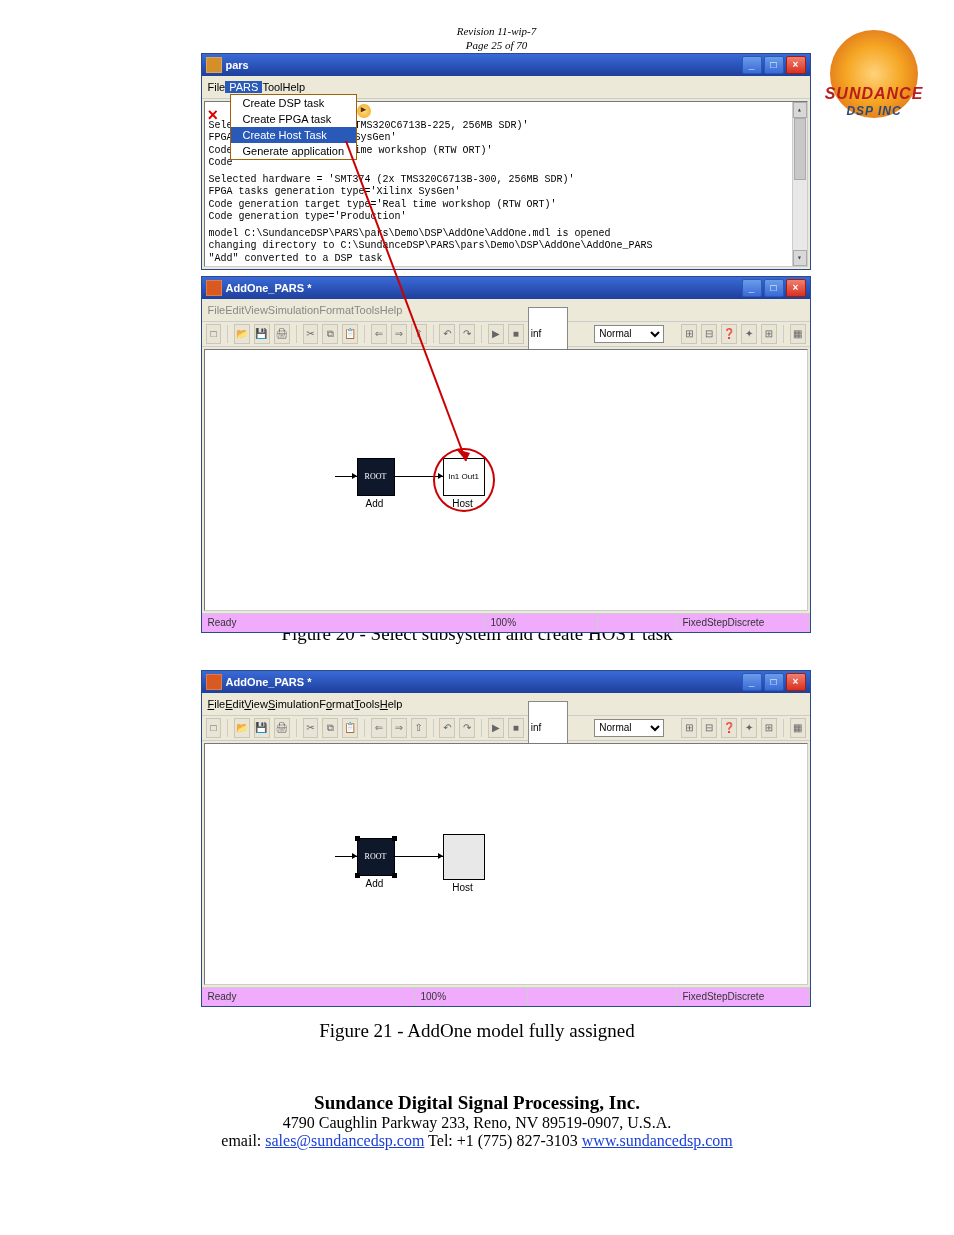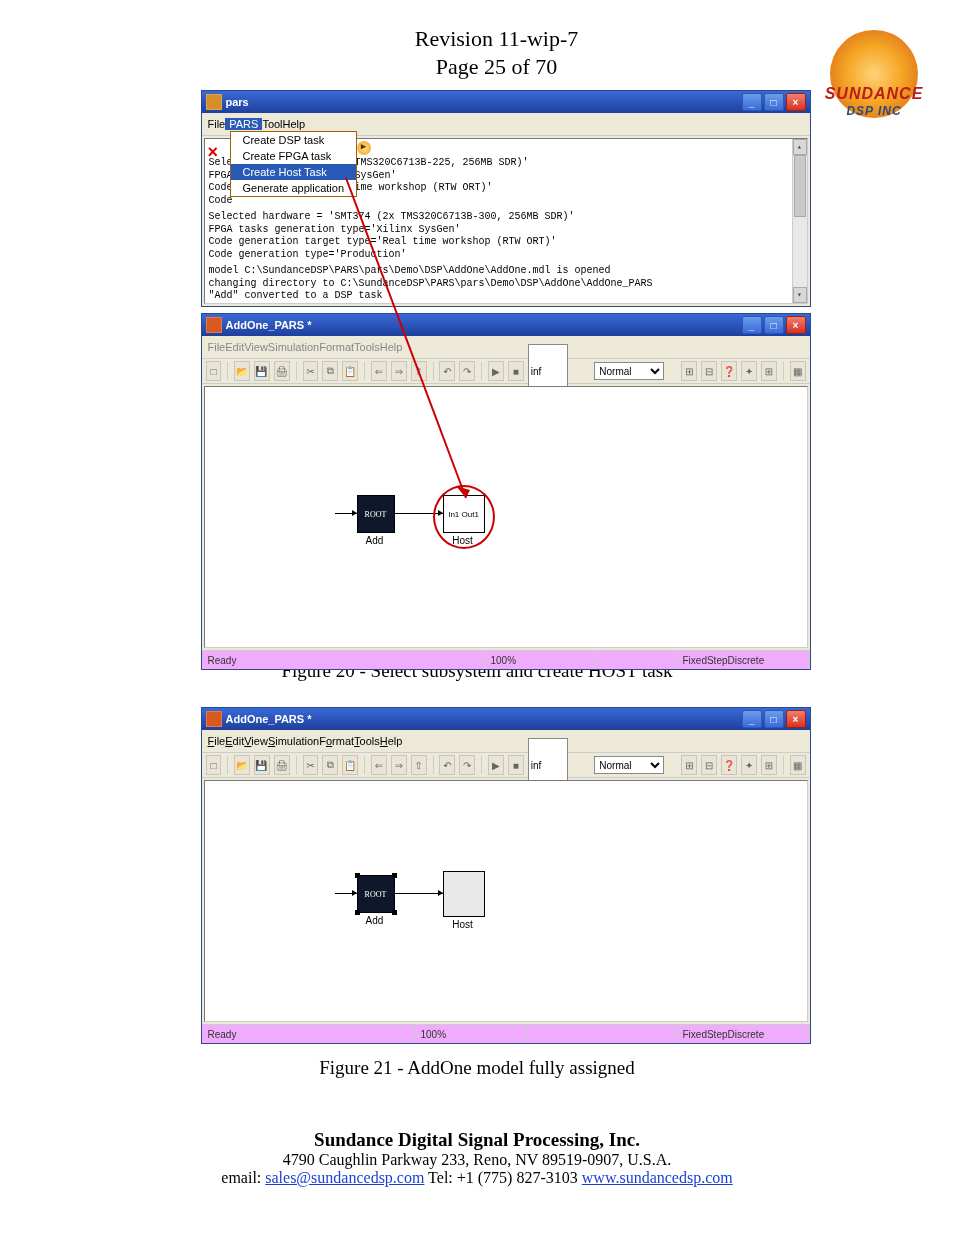--- a/index.html
+++ b/index.html
@@ -9,21 +9,22 @@
     width: 954px;
     color: #000;
   }
   .page {
     position: relative;
     width: 954px;
     padding: 25px 0 40px 0;
   }
   .header-lines {
     text-align: center;
-    font-size: 22px;
+    font-style: italic;
+    font-size: 11px;
     line-height: 1.25;
     padding-left: 39px;
   }
   .logo {
     position: absolute;
     right: 20px;
     top: 30px;
     width: 120px;
     height: 110px;
     text-align: center;
@@ -208,21 +209,21 @@
   .red-arrow {
     position:absolute;pointer-events:none;z-index:20;
   }
   .ellipse {
     position:absolute;border:2px solid #c00;border-radius:50%;pointer-events:none;z-index:20;
   }
   .handles .h {
     position:absolute;width:5px;height:5px;background:#000;
   }
 
-  .fig-wrap { position:relative; width:553px; margin:10px auto 0 auto; }
+  .fig-wrap { position:relative; width:553px; margin:0 auto 0 auto; }
 </style>
 </head>
 <body>
 
 <div class="page">
 
   <div class="header-lines">
     <div>Revision 11-wip-7</div>
     <div>Page 25 of 70</div>
   </div>

